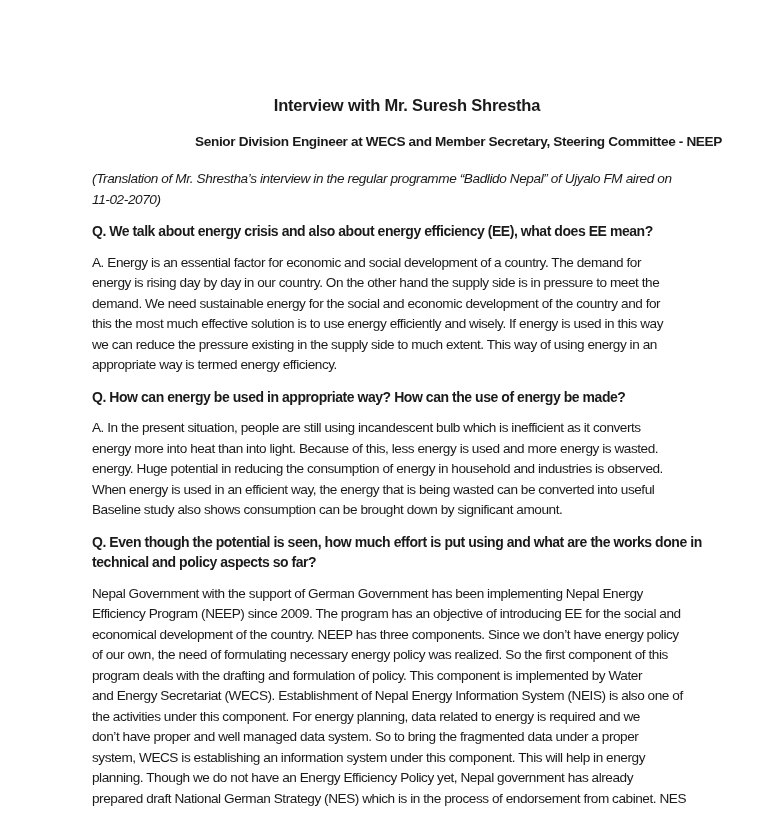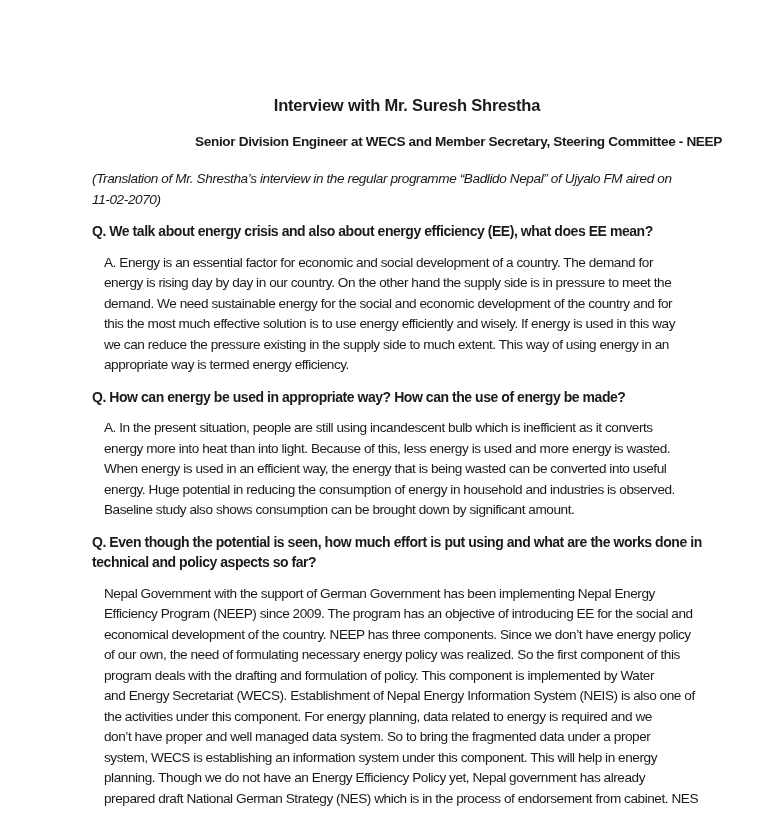--- a/index.html
+++ b/index.html
@@ -48,21 +48,21 @@
     .question {
       font-weight: bold;
       font-size: 14px;
       line-height: 20.5px;
       margin: 11px 0 0 0;
       letter-spacing: -0.45px;
     }
     .answer {
       font-size: 13.6px;
       line-height: 20.5px;
-      margin: 11px 0 0 12px;
+      margin: 11px 0 0 0;
       letter-spacing: -0.45px;
     }
     .answer .line, .question .line, .intro .line {
       display: block;
       white-space: nowrap;
     }
   </style>
 </head>
 <body>
 
@@ -86,22 +86,22 @@
     <span class="line">we can reduce the pressure existing in the supply side to much extent. This way of using energy in an</span>
     <span class="line">appropriate way is termed energy efficiency.</span>
   </p>
 
   <p class="question">
     <span class="line">Q.  How can energy be used in appropriate way? How can the use of energy be made?</span>
   </p>
   <p class="answer">
     <span class="line">A.  In the present situation, people are still using incandescent bulb which is inefficient as it converts</span>
     <span class="line">energy more into heat than into light. Because of this, less energy is used and more energy is wasted.</span>
+    <span class="line">energy. Huge potential in reducing the consumption of energy in household and industries is observed.</span>
     <span class="line">When energy is used in an efficient way, the energy that is being wasted can be converted into useful</span>
-    <span class="line">energy. Huge potential in reducing the consumption of energy in household and industries is observed.</span>
     <span class="line">Baseline study also shows consumption can be brought down by significant amount.</span>
   </p>
 
   <p class="question">
     <span class="line">Q. Even though the potential is seen, how much effort is put using and what are the works done in</span>
     <span class="line">technical and policy aspects so far?</span>
   </p>
   <p class="answer">
     <span class="line">Nepal Government with the support of German Government has been implementing Nepal Energy</span>
     <span class="line">Efficiency Program (NEEP) since 2009. The program has an objective of introducing EE for the social and</span>

